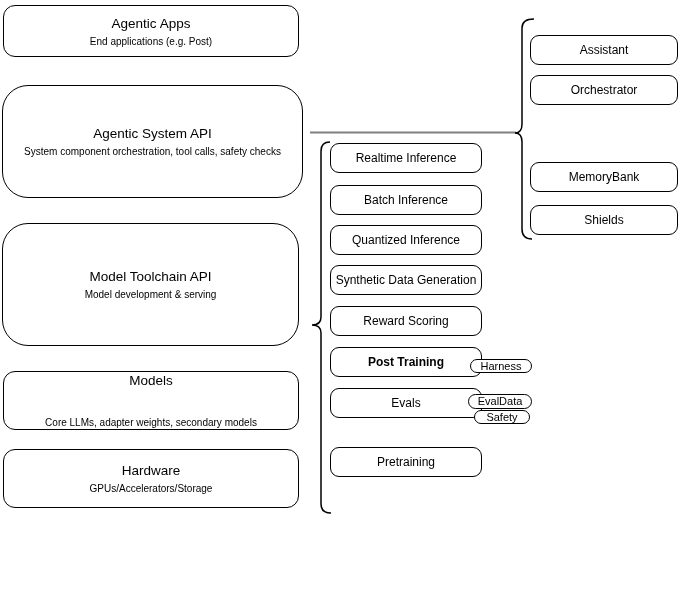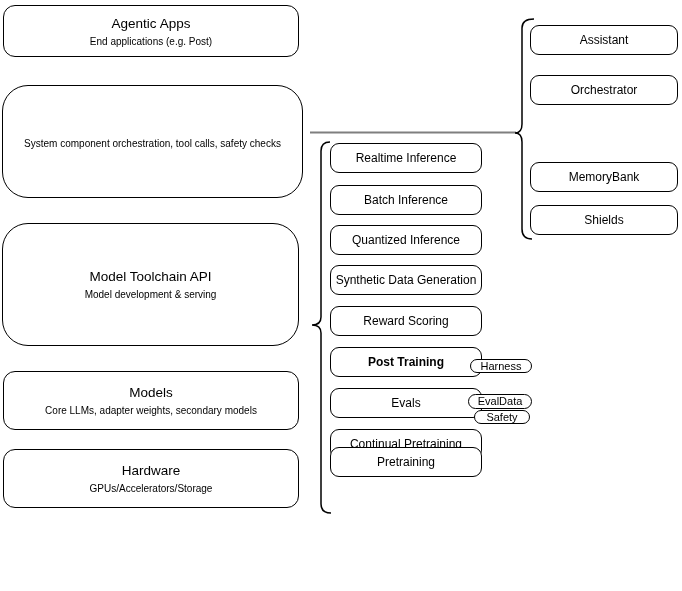--- a/index.html
+++ b/index.html
@@ -36,29 +36,30 @@
     <path d="M330,142 Q321,142 321,151 L321,317 Q321,325 312,325 Q321,325 321,333 L321,504 Q321,513 331,513" fill="none" stroke="#000000" stroke-width="1.5"></path>
     <path d="M534,19 Q522,19 522,28 L522,124 Q522,133 515,133 Q522,133 522,142 L522,229 Q522,239 532,239" fill="none" stroke="#000000" stroke-width="1.5"></path>
   </svg>
 
   <div class="node lbox" style="left:3px;top:5px;width:296px;height:52px;">
     <div class="title">Agentic Apps</div>
     <div class="sub">End applications (e.g. Post)</div>
   </div>
 
   <div class="node lbox big" style="left:2px;top:85px;width:301px;height:113px;">
+    <div class="title">Agentic System API</div>
     <div class="sub">System component orchestration, tool calls, safety checks</div>
   </div>
 
   <div class="node lbox big" style="left:2px;top:223px;width:297px;height:123px;">
     <div class="title">Model Toolchain API</div>
     <div class="sub">Model development &amp; serving</div>
   </div>
 
-  <div class="node lbox" style="left:3px;top:371px;width:296px;height:59px;">
+  <div class="node lbox" style="left:3px;top:371px;width:296px;height:59px;justify-content:space-between;">
     <div class="title">Models</div>
     <div class="sub">Core LLMs, adapter weights, secondary models</div>
   </div>
 
   <div class="node lbox" style="left:3px;top:449px;width:296px;height:59px;">
     <div class="title">Hardware</div>
     <div class="sub">GPUs/Accelerators/Storage</div>
   </div>
 
 
@@ -76,38 +77,35 @@
   </div>
   <div class="node mbox" style="top:306px;">
     <span>Reward Scoring</span>
   </div>
   <div class="node mbox" style="top:347px;font-weight:bold;">
     <span>Post Training</span>
   </div>
   <div class="node mbox" style="top:388px;">
     <span>Evals</span>
   </div>
-  <div class="node mbox" style="top:429px;">
-    <span>Continual Pretraining</span>
-  </div>
   <div class="node mbox" style="top:447px;">
     <span>Pretraining</span>
   </div>
 
   <div class="oval" style="left:470px;top:359px;width:62px;height:14px;">
     <span>Harness</span>
   </div>
   <div class="oval" style="left:468px;top:394px;width:64px;height:15px;">
     <span>EvalData</span>
   </div>
   <div class="oval" style="left:474px;top:410px;width:56px;height:14px;">
     <span>Safety</span>
   </div>
 
-  <div class="node rbox" style="top:25px;">
+  <div class="node rbox" style="top:35px;">
     <span>Assistant</span>
   </div>
   <div class="node rbox" style="top:75px;">
     <span>Orchestrator</span>
   </div>
   <div class="node rbox" style="top:162px;">
     <span>MemoryBank</span>
   </div>
   <div class="node rbox" style="top:205px;">
     <span>Shields</span>

